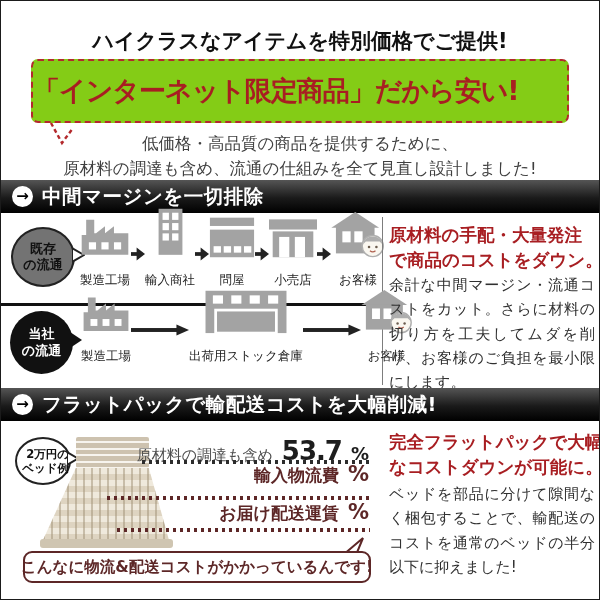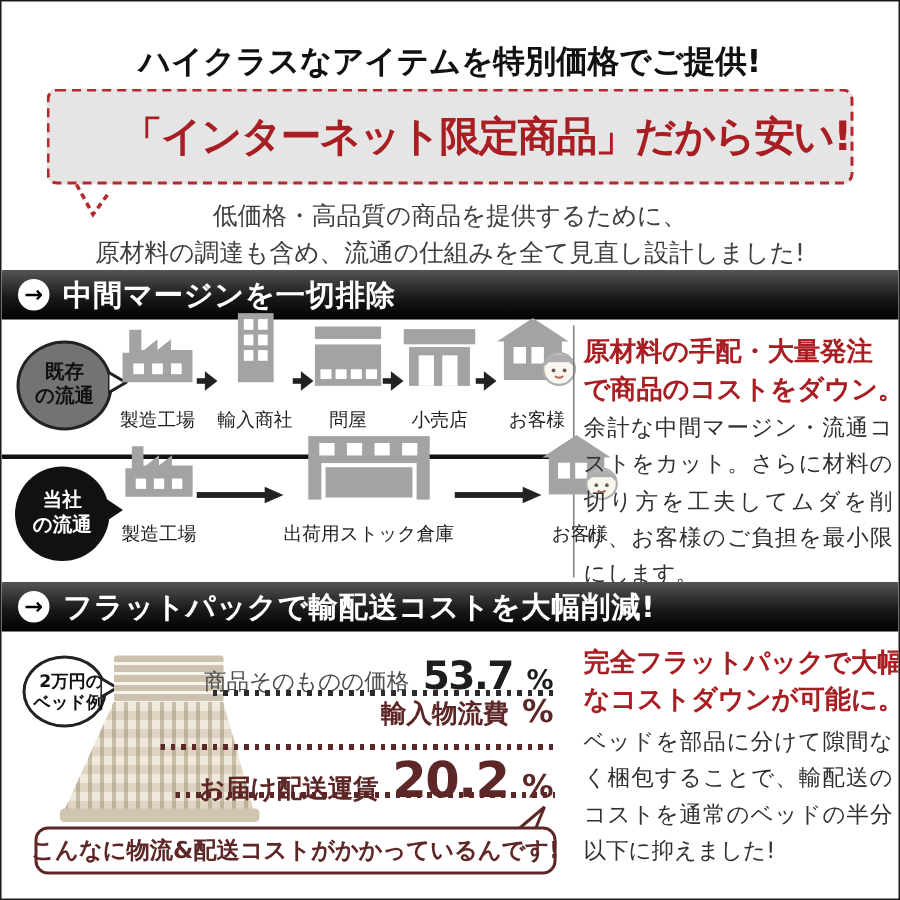--- a/index.html
+++ b/index.html
@@ -6,21 +6,21 @@
   .page{position:relative;width:600px;height:600px;background:#fff;overflow:hidden;
         border:1px solid #1b1b1b;box-sizing:border-box;
         font-family:"DejaVu Sans","Liberation Sans",sans-serif;color:#222;}
   .abs{position:absolute;}
 
   
   .top-title-wrap{top:14px;left:0;right:0;text-align:center;margin-top:12px;}
   .top-title{display:inline-block;font-size:21px;font-weight:900;color:#111;
              border-bottom:3px solid #111;padding:0 6px 5px;letter-spacing:0;}
   .hero-box{top:58px;left:30px;right:30px;height:60px;border:2px dashed #b3292c;border-radius:7px;
-            display:flex;align-items:center;justify-content:flex-end;background:#e5e5e5;}
+            display:flex;align-items:center;justify-content:flex-start;background:#84cc16;}
   .hero-title{font-size:27px;font-weight:900;color:#a81e22;letter-spacing:-1px;white-space:nowrap;}
   .hero-tail{top:120px;left:46px;}
   .subtitle{top:131px;left:0;right:0;text-align:center;font-size:16.5px;line-height:1.5;
             color:#3f3f3f;font-weight:500;}
 
   
   .section-bar{left:0;right:0;height:33px;display:flex;align-items:center;gap:9px;padding-left:11px;
                background:linear-gradient(180deg,#555 0%,#1a1a1a 55%,#000 100%);box-sizing:border-box;}
   .bar1{top:179px;} .bar2{top:387px;}
   .bar-icon{width:21px;height:21px;border-radius:50%;background:#fff;color:#000;flex:none;
@@ -265,35 +265,34 @@
     <polygon points="0,1 11,7.5 0,14" fill="#fff" stroke="#222" stroke-width="2"></polygon>
   </svg>
 
   <div class="abs bed">
     <div class="bed-head"></div>
     <div class="bed-base"></div>
     <div class="bed-foot"></div>
   </div>
 
   <div class="abs cost-row cost1">
-    <span class="cl1">商品そのものの価格</span>
+    <span class="cl1">原材料の調達も含め</span>
     <span class="cv1">53.7</span>
       <span class="cu1">%</span>
   </div>
   <div class="abs dotline dot-black dl1"></div>
 
   <div class="abs cost-row cost2">
     <span class="cl2">輸入物流費</span>
       <span class="cu2">%</span>
   </div>
   <div class="abs dotline dot-maroon dl2"></div>
 
   <div class="abs cost-row cost3">
     <span class="cl2">お届け配送運賃</span>
-    <span class="cv2">20.2</span>
       <span class="cu2">%</span>
   </div>
   <div class="abs dotline dot-maroon dl3"></div>
 
   <svg class="abs bubble-tail-up" width="28" height="18" viewBox="0 0 28 18">
     <polygon points="2,18 22,1 15,18" fill="#fff" stroke="#5d2727" stroke-width="2"></polygon>
   </svg>
   <div class="abs bottom-bubble">
     <span class="bottom-bubble-label">こんなに物流&amp;配送コストがかかっているんです!</span>
   </div>

